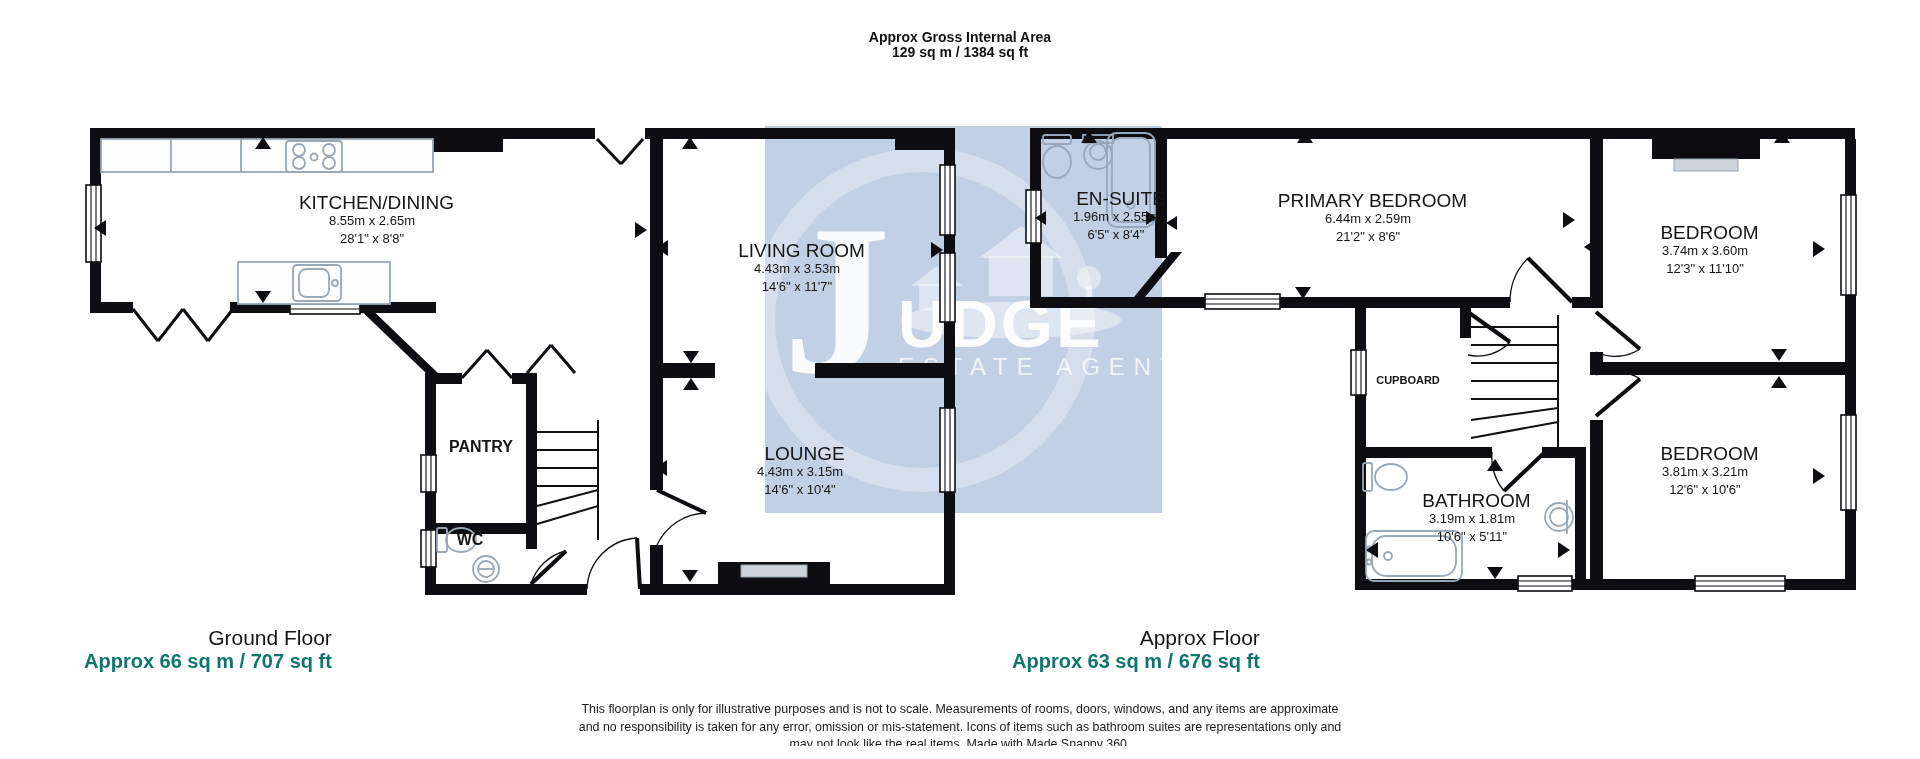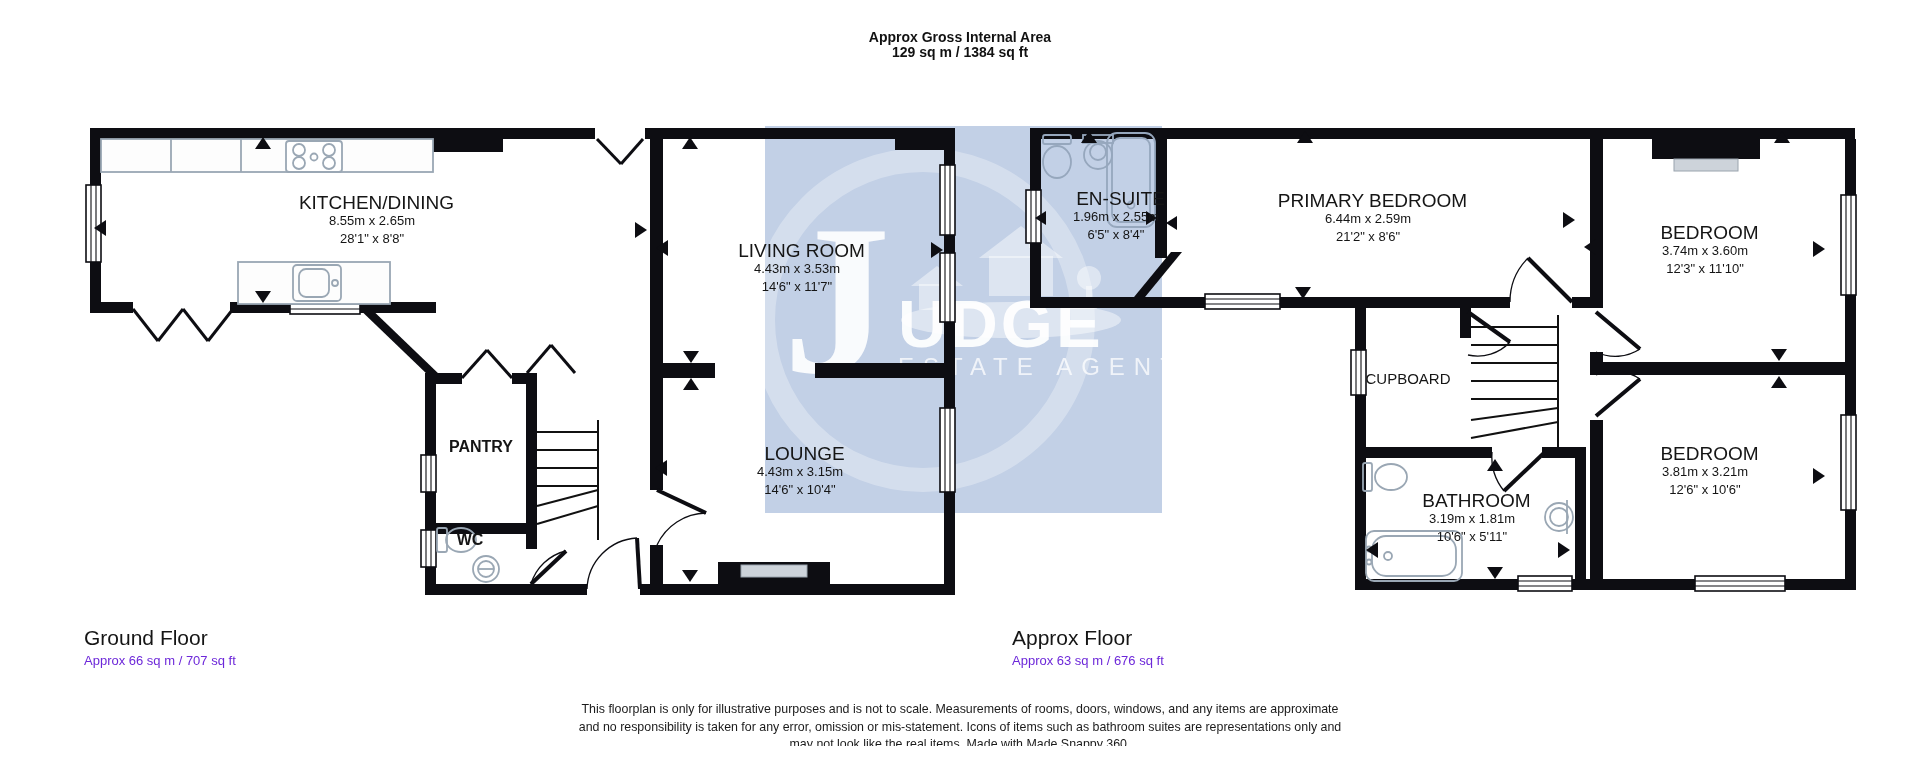--- a/index.html
+++ b/index.html
@@ -21,25 +21,25 @@
               letter-spacing:9px;color:rgba(255,255,255,0.75);white-space:nowrap;}
   .wm-houses{position:absolute;left:128px;top:82px;}
   
   .plan-svg{position:absolute;left:0;top:0;z-index:2;}
   
   .room-label{position:absolute;z-index:3;text-align:center;transform:translateX(-50%);
               white-space:nowrap;color:#151515;}
   .rl-name{font-weight:normal;font-size:19px;line-height:18px;display:block;margin-left:9px;}
   .rl-dim{font-size:13px;line-height:18px;display:block;}
   .rl-single{font-weight:bold;font-size:16px;}
-  .rl-small{font-weight:normal;font-size:15px;}
+  .rl-small{font-weight:bold;font-size:11px;}
   
   .floor-cap{position:absolute;z-index:3;}
-  .floor-name{font-size:21px;line-height:26px;color:#151515;}
-  .floor-area{font-size:13px;line-height:20px;font-weight:normal;color:#6d28d9;}
+  .floor-name{font-size:21px;line-height:26px;color:#151515;text-align:right;}
+  .floor-area{font-size:20px;line-height:20px;font-weight:bold;color:#0f766e;}
   
   .disclaimer{position:absolute;top:701px;left:50%;transform:translateX(-50%);z-index:3;
               text-align:center;font-size:12.4px;line-height:17.5px;color:#1b1b1b;white-space:nowrap;}
 </style>
 </head>
 <body>
 
 <div class="canvas">
 
   <div class="gia-title">

